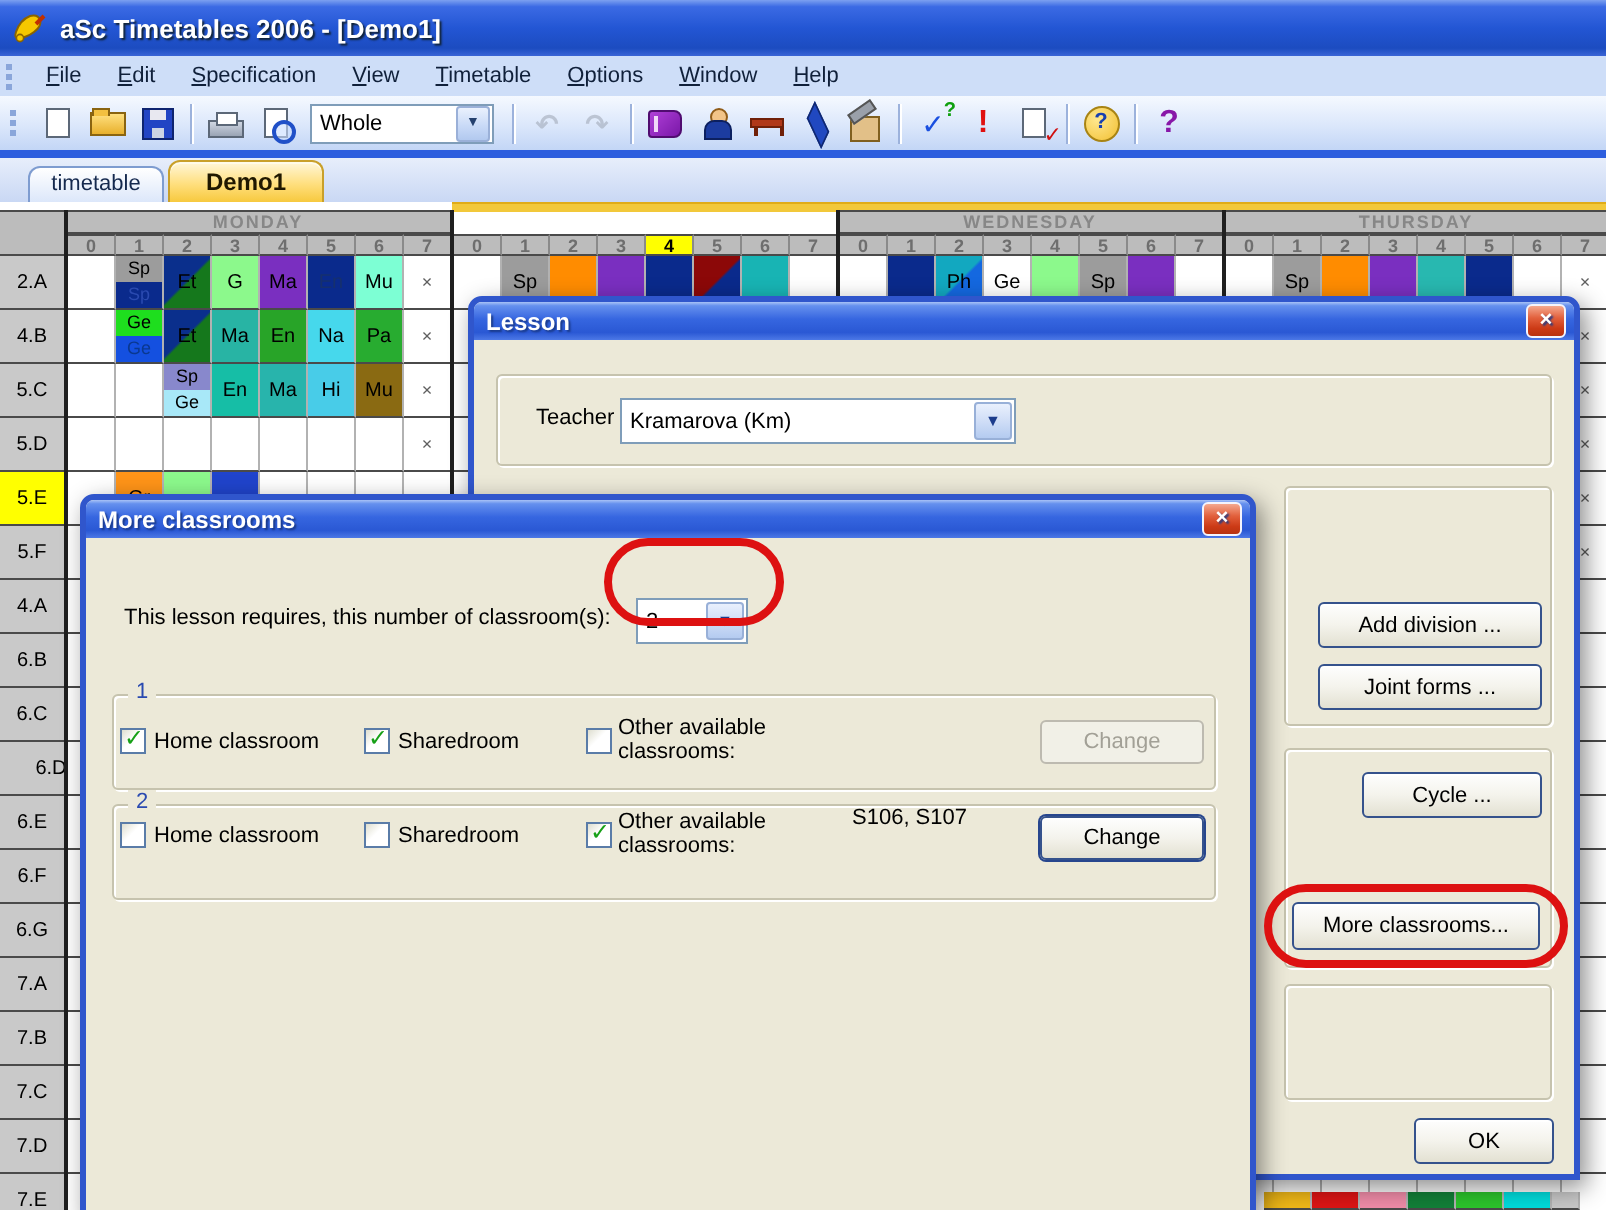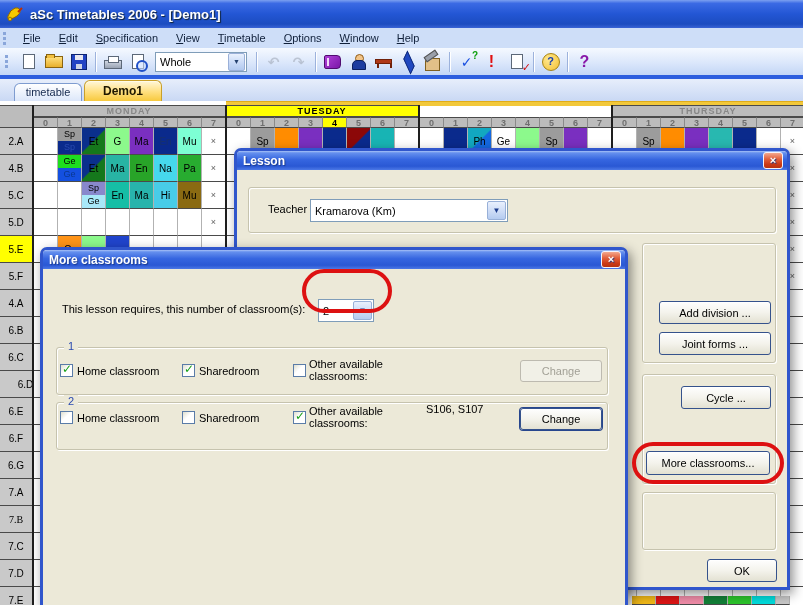--- a/index.html
+++ b/index.html
@@ -222,29 +222,29 @@
       <div class="hd" style="left: 0px; top: 105px; width: 33px; height: 23px; background: rgb(188, 188, 188); border-right: 1px solid rgb(138, 138, 138);"></div>
       <div class="hd" style="left: 33px; top: 105px; width: 193px; height: 12px; background: rgb(188, 188, 188); color: rgb(135, 135, 135);">MONDAY</div>
       <div class="hd pn" style="left: 34px; top: 117px; width: 24px; height: 11px; background: rgb(188, 188, 188); color: rgb(110, 110, 110);">0</div>
       <div class="hd pn" style="left: 58px; top: 117px; width: 24px; height: 11px; background: rgb(188, 188, 188); color: rgb(110, 110, 110);">1</div>
       <div class="hd pn" style="left: 82px; top: 117px; width: 24px; height: 11px; background: rgb(188, 188, 188); color: rgb(110, 110, 110);">2</div>
       <div class="hd pn" style="left: 106px; top: 117px; width: 24px; height: 11px; background: rgb(188, 188, 188); color: rgb(110, 110, 110);">3</div>
       <div class="hd pn" style="left: 130px; top: 117px; width: 24px; height: 11px; background: rgb(188, 188, 188); color: rgb(110, 110, 110);">4</div>
       <div class="hd pn" style="left: 154px; top: 117px; width: 24px; height: 11px; background: rgb(188, 188, 188); color: rgb(110, 110, 110);">5</div>
       <div class="hd pn" style="left: 178px; top: 117px; width: 24px; height: 11px; background: rgb(188, 188, 188); color: rgb(110, 110, 110);">6</div>
       <div class="hd pn" style="left: 202px; top: 117px; width: 24px; height: 11px; background: rgb(188, 188, 188); color: rgb(110, 110, 110);">7</div>
-      <div class="hd" style="left: 226px; top: 105px; width: 193px; height: 12px; background: rgb(255, 255, 0); color: rgb(0, 0, 0);">TUESDAY</div>
       <div class="hd pn" style="left: 227px; top: 117px; width: 24px; height: 11px; background: rgb(188, 188, 188); color: rgb(110, 110, 110);">0</div>
       <div class="hd pn" style="left: 251px; top: 117px; width: 24px; height: 11px; background: rgb(188, 188, 188); color: rgb(110, 110, 110);">1</div>
       <div class="hd pn" style="left: 275px; top: 117px; width: 24px; height: 11px; background: rgb(188, 188, 188); color: rgb(110, 110, 110);">2</div>
       <div class="hd pn" style="left: 299px; top: 117px; width: 24px; height: 11px; background: rgb(188, 188, 188); color: rgb(110, 110, 110);">3</div>
       <div class="hd pn" style="left: 323px; top: 117px; width: 24px; height: 11px; background: rgb(255, 255, 0); color: rgb(0, 0, 0);">4</div>
       <div class="hd pn" style="left: 347px; top: 117px; width: 24px; height: 11px; background: rgb(188, 188, 188); color: rgb(110, 110, 110);">5</div>
       <div class="hd pn" style="left: 371px; top: 117px; width: 24px; height: 11px; background: rgb(188, 188, 188); color: rgb(110, 110, 110);">6</div>
       <div class="hd pn" style="left: 395px; top: 117px; width: 24px; height: 11px; background: rgb(188, 188, 188); color: rgb(110, 110, 110);">7</div>
+      <div class="hd" style="left: 419px; top: 105px; width: 193px; height: 12px; background: rgb(188, 188, 188); color: rgb(135, 135, 135);">WEDNESDAY</div>
       <div class="hd pn" style="left: 420px; top: 117px; width: 24px; height: 11px; background: rgb(188, 188, 188); color: rgb(110, 110, 110);">0</div>
       <div class="hd pn" style="left: 444px; top: 117px; width: 24px; height: 11px; background: rgb(188, 188, 188); color: rgb(110, 110, 110);">1</div>
       <div class="hd pn" style="left: 468px; top: 117px; width: 24px; height: 11px; background: rgb(188, 188, 188); color: rgb(110, 110, 110);">2</div>
       <div class="hd pn" style="left: 492px; top: 117px; width: 24px; height: 11px; background: rgb(188, 188, 188); color: rgb(110, 110, 110);">3</div>
       <div class="hd pn" style="left: 516px; top: 117px; width: 24px; height: 11px; background: rgb(188, 188, 188); color: rgb(110, 110, 110);">4</div>
       <div class="hd pn" style="left: 540px; top: 117px; width: 24px; height: 11px; background: rgb(188, 188, 188); color: rgb(110, 110, 110);">5</div>
       <div class="hd pn" style="left: 564px; top: 117px; width: 24px; height: 11px; background: rgb(188, 188, 188); color: rgb(110, 110, 110);">6</div>
       <div class="hd pn" style="left: 588px; top: 117px; width: 24px; height: 11px; background: rgb(188, 188, 188); color: rgb(110, 110, 110);">7</div>
       <div class="hd" style="left: 612px; top: 105px; width: 193px; height: 12px; background: rgb(188, 188, 188); color: rgb(135, 135, 135);">THURSDAY</div>
       <div class="hd pn" style="left: 613px; top: 117px; width: 24px; height: 11px; background: rgb(188, 188, 188); color: rgb(110, 110, 110);">0</div>
@@ -719,21 +719,21 @@
       <div class="c" style="left: 564px; top: 479px; width: 24px; height: 27px;"></div>
       <div class="c" style="left: 588px; top: 479px; width: 24px; height: 27px;"></div>
       <div class="c" style="left: 613px; top: 479px; width: 24px; height: 27px;"></div>
       <div class="c" style="left: 637px; top: 479px; width: 24px; height: 27px;"></div>
       <div class="c" style="left: 661px; top: 479px; width: 24px; height: 27px;"></div>
       <div class="c" style="left: 685px; top: 479px; width: 24px; height: 27px;"></div>
       <div class="c" style="left: 709px; top: 479px; width: 24px; height: 27px;"></div>
       <div class="c" style="left: 733px; top: 479px; width: 24px; height: 27px;"></div>
       <div class="c" style="left: 757px; top: 479px; width: 24px; height: 27px;"></div>
       <div class="c" style="left: 781px; top: 479px; width: 24px; height: 27px;"></div>
-      <div class="c rl" style="left: 0px; top: 506px; width: 33px; height: 27px; background: rgb(201, 201, 201); border-right: 1px solid rgb(138, 138, 138); font-family: Liberation Serif, serif;">7.B</div>
+      <div class="c rl" style="left: 0px; top: 506px; width: 33px; height: 27px; background: rgb(201, 201, 201); border-right: 1px solid rgb(138, 138, 138);">7.B</div>
       <div class="c" style="left: 34px; top: 506px; width: 24px; height: 27px;"></div>
       <div class="c" style="left: 58px; top: 506px; width: 24px; height: 27px;"></div>
       <div class="c" style="left: 82px; top: 506px; width: 24px; height: 27px;"></div>
       <div class="c" style="left: 106px; top: 506px; width: 24px; height: 27px;"></div>
       <div class="c" style="left: 130px; top: 506px; width: 24px; height: 27px;"></div>
       <div class="c" style="left: 154px; top: 506px; width: 24px; height: 27px;"></div>
       <div class="c" style="left: 178px; top: 506px; width: 24px; height: 27px;"></div>
       <div class="c" style="left: 202px; top: 506px; width: 24px; height: 27px;"></div>
       <div class="c" style="left: 227px; top: 506px; width: 24px; height: 27px;"></div>
       <div class="c" style="left: 251px; top: 506px; width: 24px; height: 27px;"></div>

